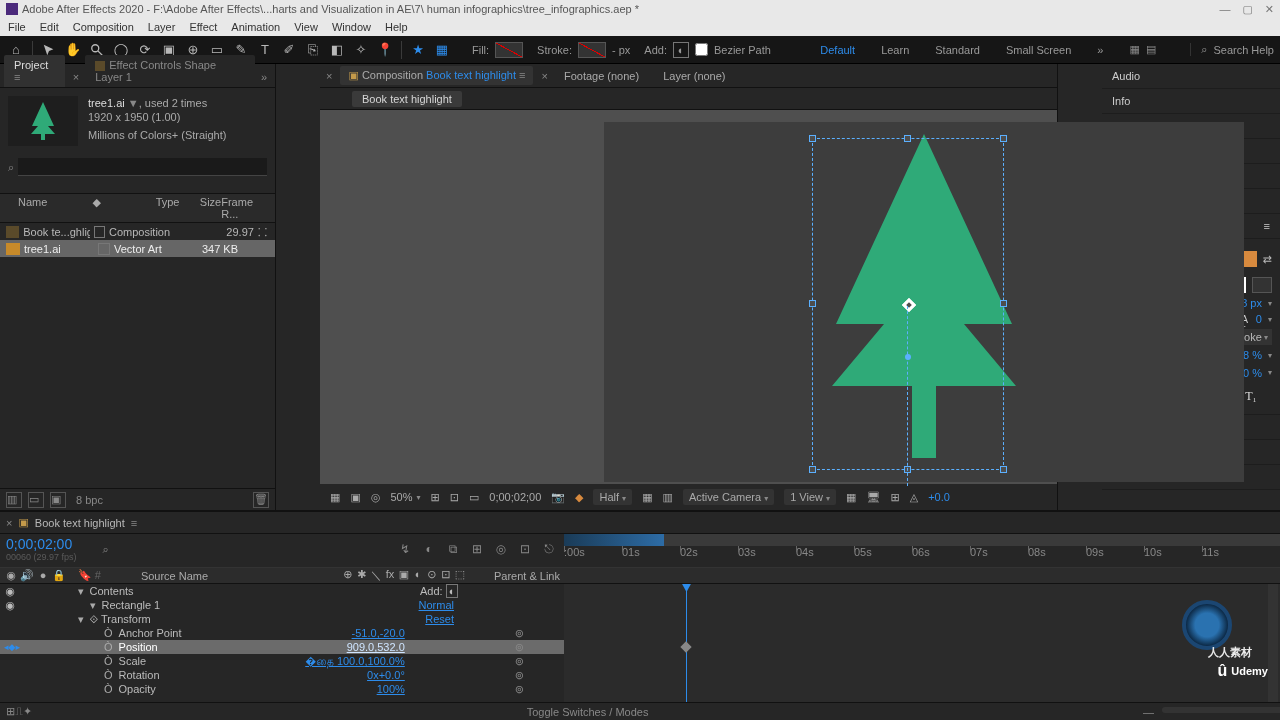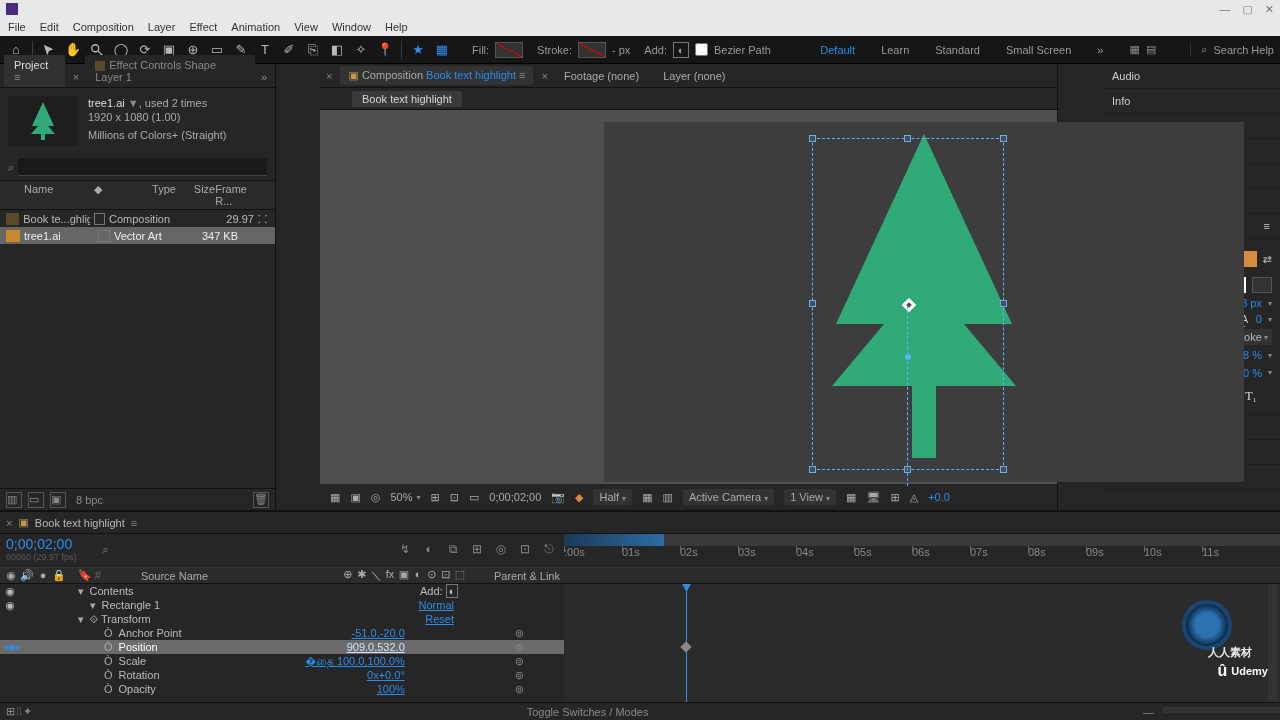--- a/index.html
+++ b/index.html
@@ -45,21 +45,21 @@
 .asset-row { display:flex; padding:8px; gap:10px;}
 .asset-thumb { width:70px; height:50px; background:#1e1e1e; display:flex; align-items:center; justify-content:center;}
 .asset-thumb svg { width:30px; height:42px;}
 .asset-meta { color:#aaa; font-size:10px; line-height:14px;}
 .asset-meta .fn { color:#ddd;}
 .search-row { padding:4px 8px; display:flex; align-items:center; gap:4px;}
 .search-glass { color:#888;}
 .search-box { flex:1; height:18px; background:#1a1a1a; border:none; border-bottom:1px solid #444;}
 
 
-.proj-head { display:flex; background:#2a2a2a; padding:2px 24px; font-size:10px; color:#aaa; border-top:1px solid #111; border-bottom:1px solid #111;}
+.proj-head { display:flex; background:#2a2a2a; padding:2px 18px; font-size:10px; color:#aaa; border-top:1px solid #111; border-bottom:1px solid #111;margin-top:13px;}
 .ph-name { width:82px;} .ph-lbl{width:18px;} .ph-type{width:78px;text-align:right;} .ph-size{width:46px; text-align:right;} .ph-fr{flex:1; text-align:left; padding-right:4px;}
 .proj-row { display:flex; align-items:center; padding:2px 6px; font-size:10px; height:17px;}
 .proj-row.sel { background:#666; color:#eee;}
 .pr-ico { width:14px; height:12px; margin-right:4px;}
 .pr-name { width:70px; overflow:hidden; white-space:nowrap;}
 .pr-box { width:12px; height:12px; border:1px solid #777; margin:0 4px;}
 .pr-type { width:78px;} .pr-size{width:46px; text-align:right;} .pr-fr{flex:1; text-align:right; display:flex; justify-content:flex-end; align-items:center; gap:4px; padding-right:2px;}
 .proj-foot { margin-top:auto; height:22px; background:#262626; border-top:1px solid #111; display:flex; align-items:center; gap:6px; padding:0 6px; color:#888;}
 .foot-ico { width:16px; height:16px; border:1px solid #555;}
 .bpc { margin-left:4px;}
@@ -153,20 +153,21 @@
 .udemy { position:absolute; right:12px; bottom:40px; color:#fff; font-weight:bold; font-size:12px; display:flex; align-items:center; gap:4px;}
 .rrcg { position:absolute; right:28px; bottom:60px; width:90px; height:60px; opacity:0.9;}
 .rrcg .ring { width:50px; height:50px; border-radius:50%; border:4px solid #1a4a7a; position:absolute; left:20px; top:0; background:radial-gradient(circle,#2a7abf 40%,#0a2a4a 70%);}
 .rrcg .txt { position:absolute; bottom:0; right:0; font-size:11px; font-weight:bold;}
 </style>
 </head>
 <body>
 
 <div class="titlebar">
   <span class="title-icon"></span>
+  <span>Adobe After Effects 2020 - F:\Adobe After Effects\...harts and Visualization in AE\7\ human infographics\tree_infographics.aep *</span>
   <div class="win-buttons">
     <span>—</span>
     <span>▢</span>
     <span>✕</span>
   </div>
 </div>
 
 <div class="menubar" id="menubar">
     <span>File</span>
     <span>Edit</span>
@@ -251,21 +252,21 @@
       <span class="panel-menu">»</span>
     </div>
     <div class="asset-row">
       <div class="asset-thumb">
         <svg viewBox="0 0 30 42">
             <path fill="#2faa78" d="M15 2 L26 26 L20 26 L27 34 L17 34 L17 40 L13 40 L13 34 L3 34 L10 26 L4 26 Z"></path>
           </svg>
       </div>
       <div class="asset-meta">
         <div><span class="fn">tree1.ai</span> <span style="color:#888">▼</span><span>, used 2 times</span></div>
-        <div>1920 x 1080 (1.00)</div>
+        <div>1920 x 1950 (1.00)</div>
         <div style="height:4px"></div>
         <div>Millions of Colors+ (Straight)</div>
       </div>
     </div>
     <div class="search-row">
       <span class="search-glass">⌕</span>
       <div class="search-box"></div>
     </div>
     <div class="proj-head">
       <div class="ph-name">Name</div>

